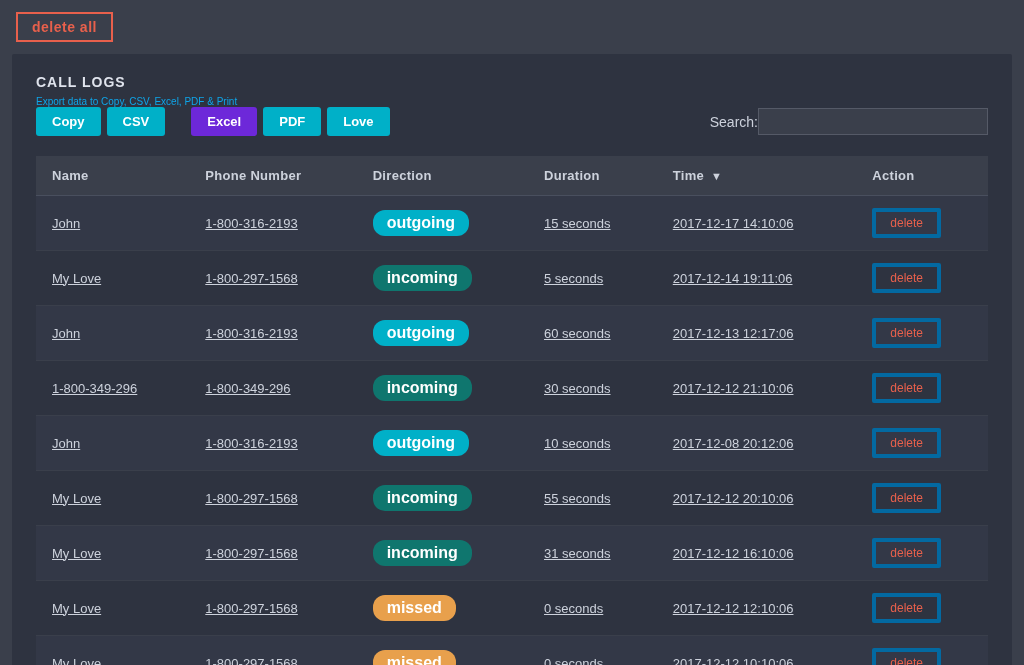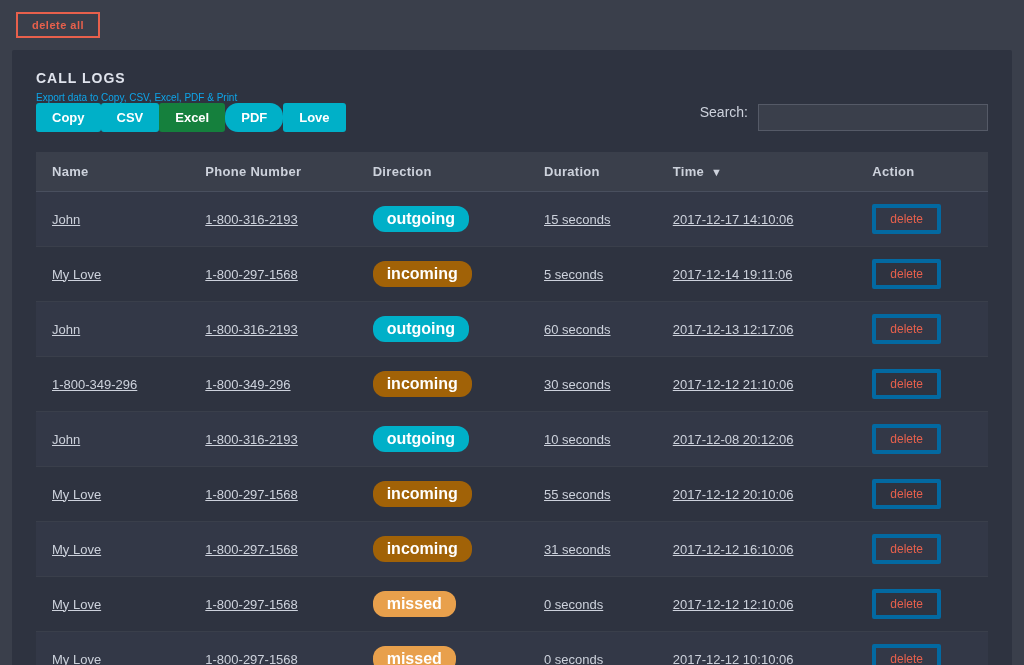--- a/index.html
+++ b/index.html
@@ -14,21 +14,21 @@
     .top-bar {
       padding: 12px 16px;
       background-color: #3a3f4b;
     }
 
     .delete-all-btn {
       border: 2px solid #e8604c;
       background: transparent;
       color: #e8604c;
       padding: 5px 14px;
-      font-size: 11px;
+      font-size: 14px;
       cursor: pointer;
       font-weight: bold;
       letter-spacing: 0.5px;
     }
 
     .main-content {
       background-color: #2e3340;
       margin: 0 12px;
       padding: 20px 24px;
       border-radius: 2px;
@@ -49,42 +49,42 @@
 
     .toolbar {
       display: flex;
       align-items: center;
       justify-content: space-between;
       margin-bottom: 20px;
     }
 
     .export-buttons {
       display: flex;
+      gap: 6px;
     }
 
     .export-btn {
       padding: 7px 16px;
       font-size: 13px;
       cursor: pointer;
       border: none;
       border-radius: 3px;
       font-weight: bold;
       color: #fff;
     }
 
     .btn-copy { background-color: #00b0c8; }
     .btn-csv { background-color: #00b0c8; }
-    .btn-excel { background-color: #15803d; }
-    .btn-pdf { background-color: #00b0c8; border-radius: 13px; }
+    .btn-excel { background-color: #6d28d9; margin-left: 20px; }
+    .btn-pdf { background-color: #00b0c8; }
     .btn-print { background-color: #00b0c8; }
 
     .search-area {
       display: flex;
-      align-items: flex-start;
-      gap: 10px;
+      align-items: center;
     }
 
     .search-label {
       font-size: 14px;
       color: #cdd2dc;
     }
 
     .search-input {
       background-color: #3a3f4b;
       border: 1px solid #555a67;
@@ -134,21 +134,21 @@
       padding: 4px 14px;
       border-radius: 12px;
       font-size: 16px;
       font-weight: bold;
       color: #fff;
       min-width: 74px;
       text-align: center;
     }
 
     .badge-outgoing { background-color: #00b0c8; }
-    .badge-incoming { background-color: #a16207; }
+    .badge-incoming { background-color: #0f766e; }
     .badge-missed { background-color: #e8a04c; }
 
     .delete-btn {
       border: 4px solid #0369a1;
       background: transparent;
       color: #e8604c;
       padding: 4px 14px;
       font-size: 12px;
       cursor: pointer;
       border-radius: 2px;

